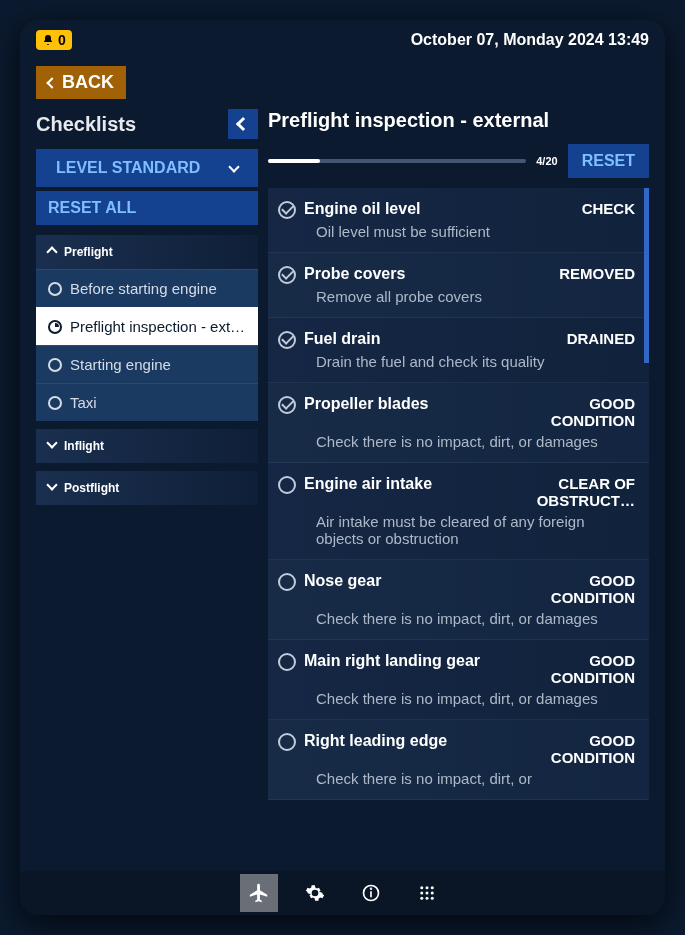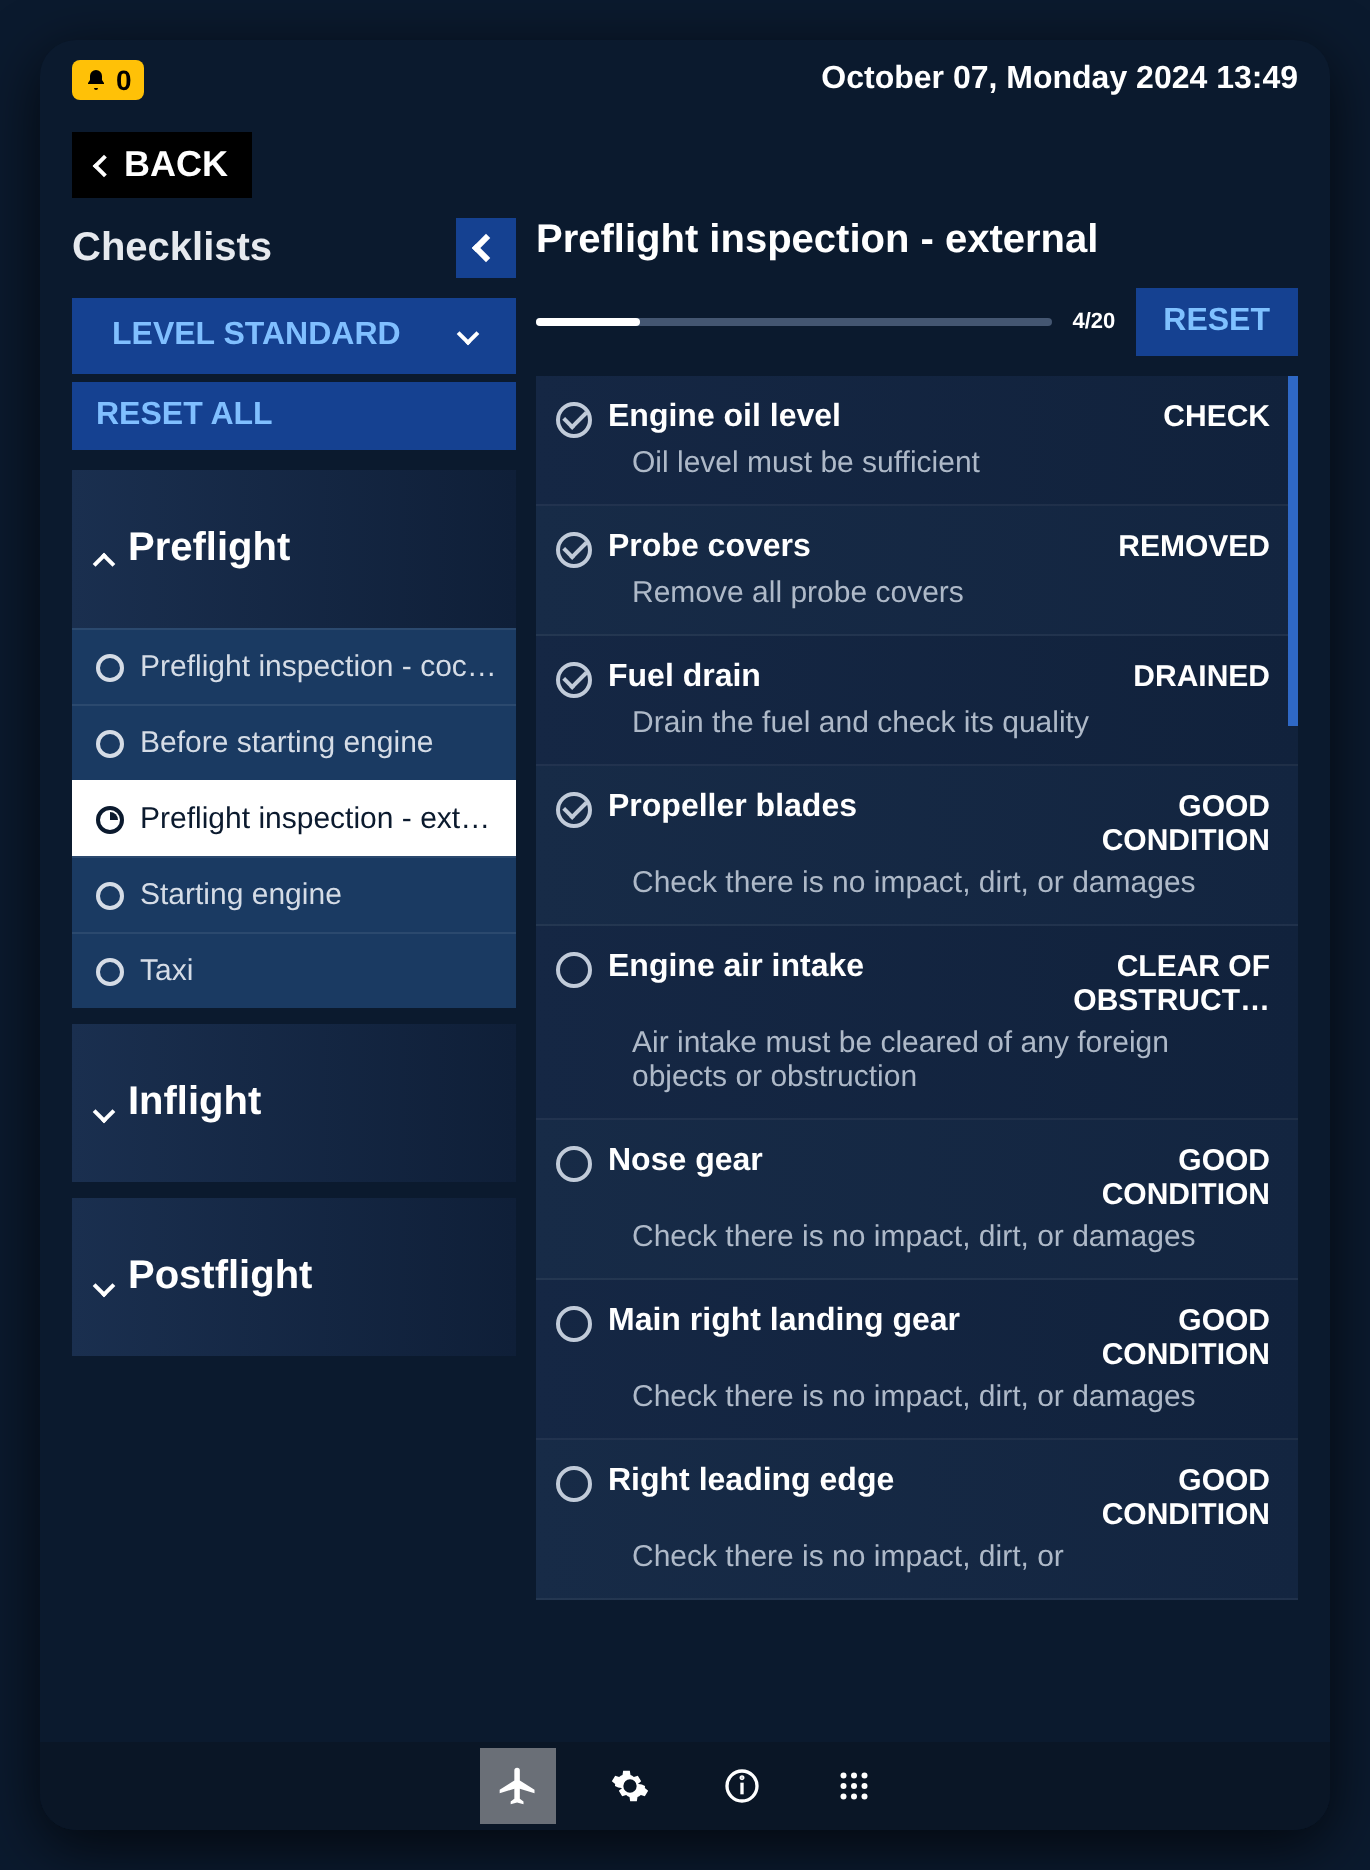--- a/index.html
+++ b/index.html
@@ -38,21 +38,21 @@
     border-radius: 4px;
     padding: 2px 6px;
     display: flex;
     align-items: center;
     gap: 4px;
     font-size: 14px;
     font-weight: 700;
   }
   .back-btn {
     margin: 10px 16px 10px 16px;
-    background: #000000;
+    background: #a16207;
     color: #fff;
     border: none;
     padding: 6px 12px;
     font-size: 18px;
     font-weight: 700;
     display: inline-flex;
     align-items: center;
     gap: 6px;
     cursor: pointer;
     width: fit-content;
@@ -112,25 +112,25 @@
     padding: 8px 12px;
     text-align: left;
     cursor: pointer;
     margin-bottom: 10px;
   }
   .checklist-group {
     margin-bottom: 8px;
   }
   .group-header {
     background: linear-gradient(to right, #1a2f4f, #0f1f38);
-    padding: 28px 12px;
-    font-weight: 700;
-    font-size: 20px;
-    display: flex;
-    align-items: flex-end;
+    padding: 10px 12px;
+    font-weight: 700;
+    font-size: 12px;
+    display: flex;
+    align-items: flex-start;
     gap: 8px;
     cursor: pointer;
   }
   .group-items {
     background: #1a3a62;
   }
   .group-item {
     padding: 10px 12px;
     font-size: 15px;
     border-top: 1px solid rgba(255,255,255,0.08);
@@ -343,24 +343,20 @@
       <div class="reset-all-btn">
         <span>RESET ALL</span>
       </div>
 
       <div class="checklist-group">
         <div class="group-header">
           <span class="chevron up"></span>
           <span>Preflight</span>
         </div>
         <div class="group-items">
-          <div class="group-item">
-            <span class="radio-circle"></span>
-            <span>Preflight inspection - coc…</span>
-          </div>
           <div class="group-item">
             <span class="radio-circle"></span>
             <span>Before starting engine</span>
           </div>
           <div class="group-item active">
             <span class="radio-circle half"></span>
             <span>Preflight inspection - ext…</span>
           </div>
           <div class="group-item">
             <span class="radio-circle"></span>

